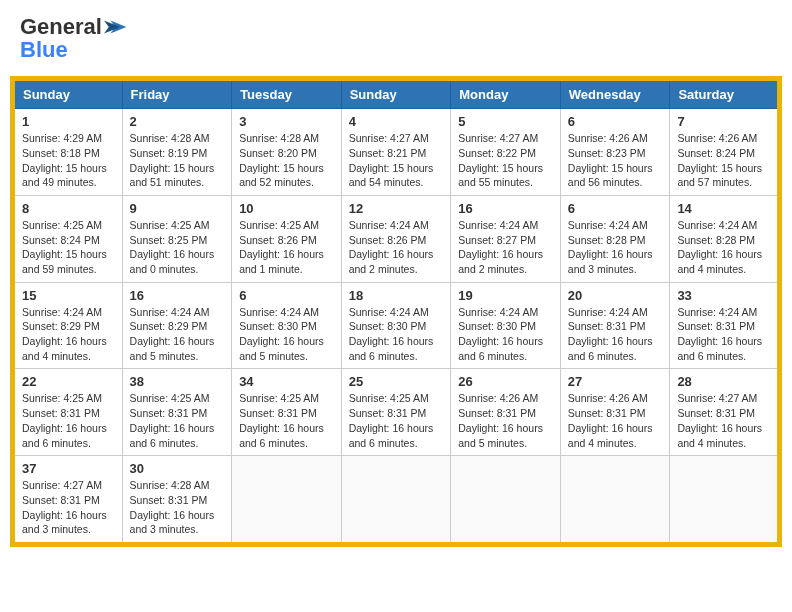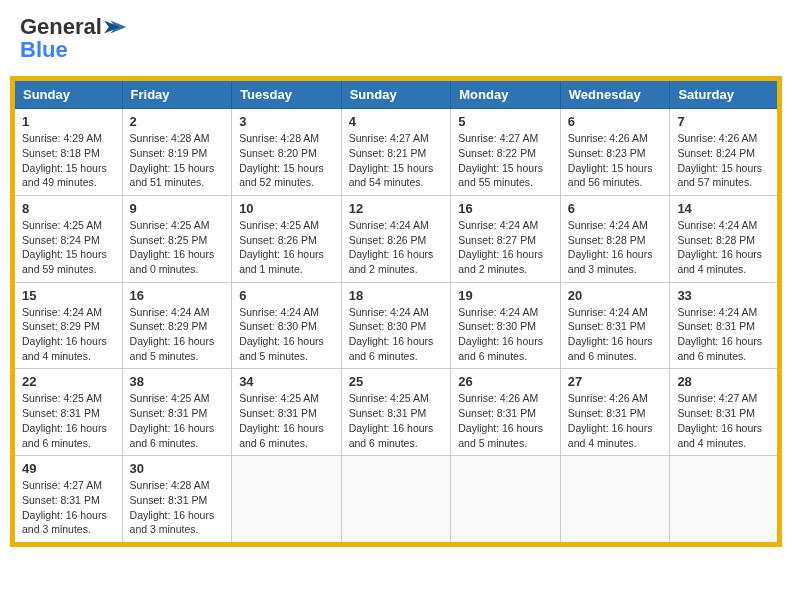--- a/index.html
+++ b/index.html
@@ -234,21 +234,21 @@
           <span class="day-num">27</span>
           <div class="cell-text">Sunrise: 4:26 AM<br>Sunset: 8:31 PM<br>Daylight: 16 hours<br>and 4 minutes.</div>
         </td>
         <td>
           <span class="day-num">28</span>
           <div class="cell-text">Sunrise: 4:27 AM<br>Sunset: 8:31 PM<br>Daylight: 16 hours<br>and 4 minutes.</div>
         </td>
       </tr>
       <tr class="week-row">
         <td>
-          <span class="day-num">49</span>
+          <span class="day-num">37</span>
           <div class="cell-text">Sunrise: 4:27 AM<br>Sunset: 8:31 PM<br>Daylight: 16 hours<br>and 3 minutes.</div>
         </td>
         <td>
           <span class="day-num">30</span>
           <div class="cell-text">Sunrise: 4:28 AM<br>Sunset: 8:31 PM<br>Daylight: 16 hours<br>and 3 minutes.</div>
         </td>
         <td class="empty"></td>
         <td class="empty"></td>
         <td class="empty"></td>
         <td class="empty"></td>

